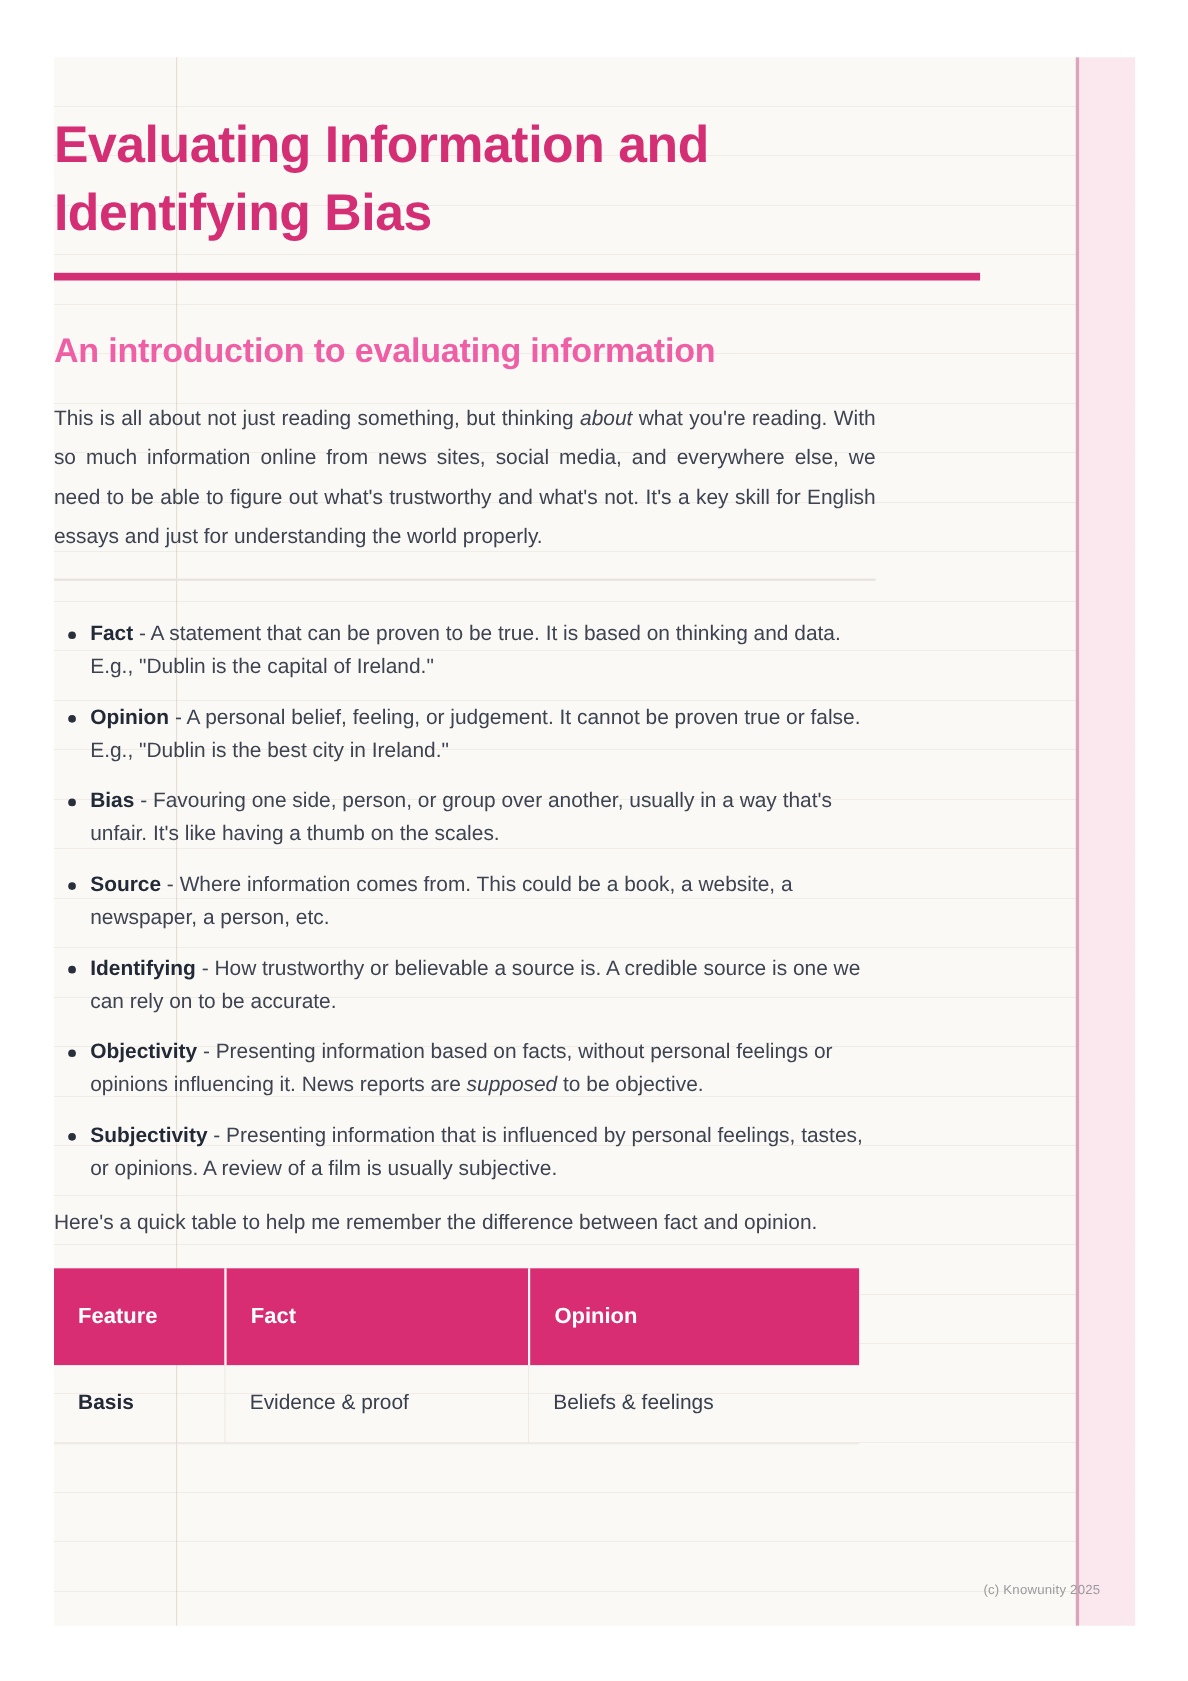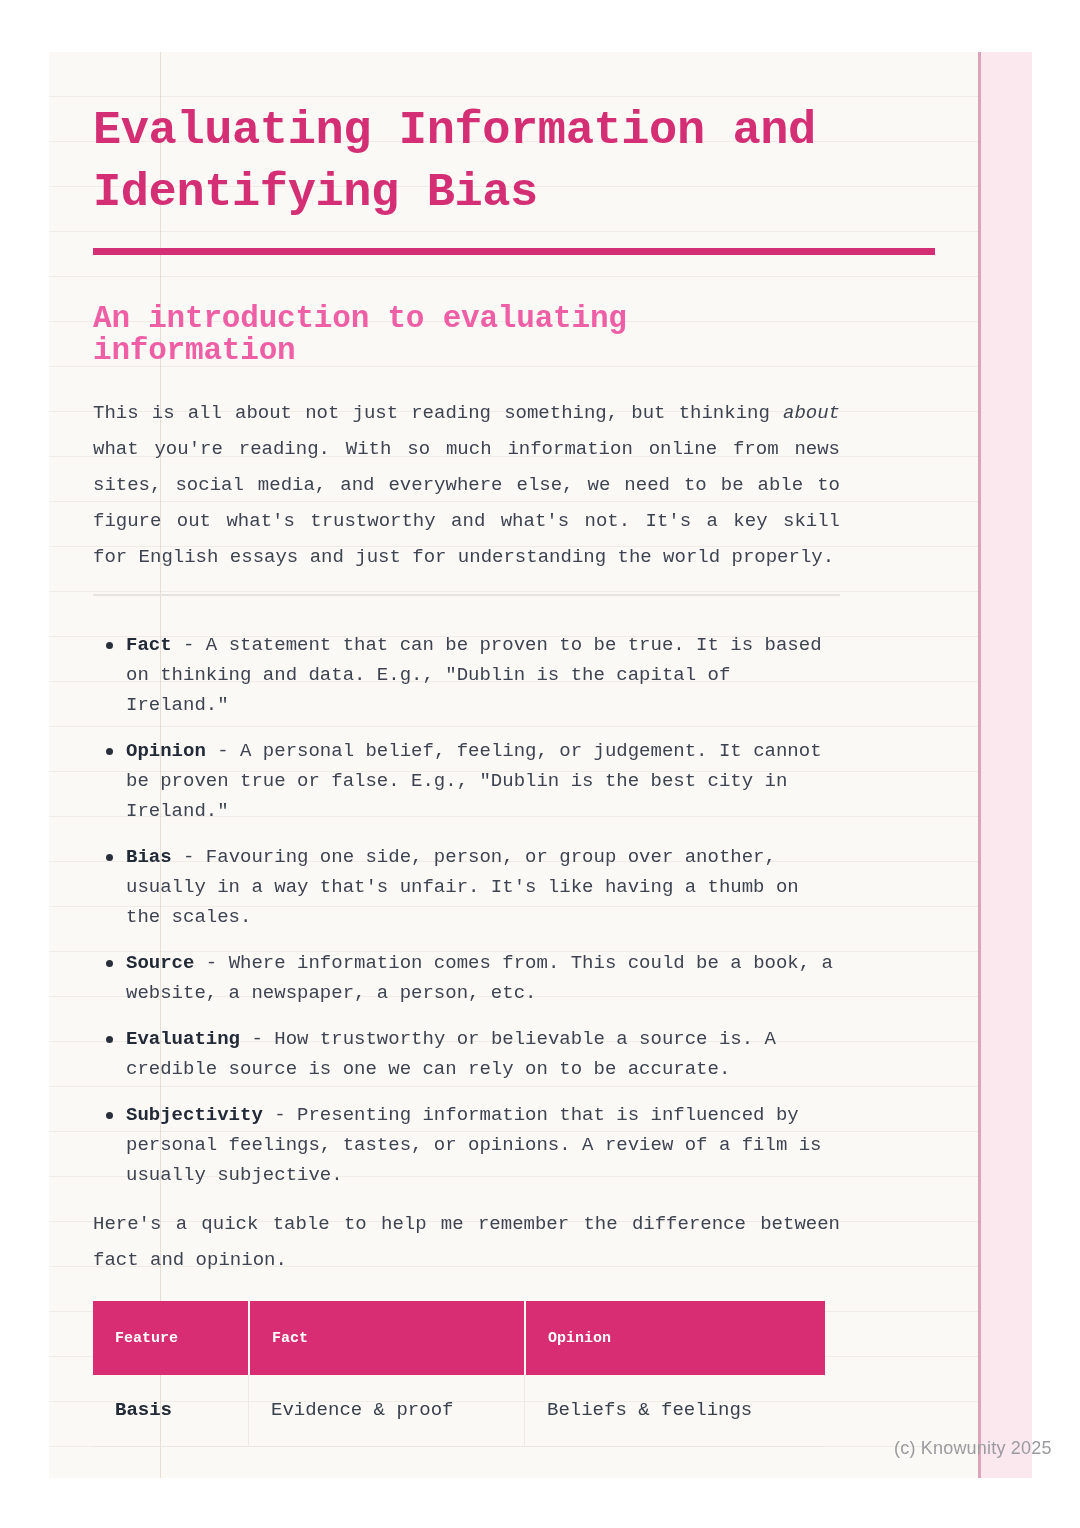--- a/index.html
+++ b/index.html
@@ -29,21 +29,21 @@
     overflow:hidden;
   }
   .vline{
     position:absolute;left:111px;top:0;bottom:0;width:1px;
     background:rgba(203,186,174,0.45);z-index:0;
   }
   .margin-strip{
     position:absolute;top:0;right:0;bottom:0;width:54px;
     background:var(--strip);border-left:3px solid var(--strip-line);z-index:2;
   }
-  .content{position:relative;margin-left:44px;width:747px;z-index:1;font-family:Liberation Mono, monospace;}
+  .content{position:relative;width:747px;z-index:1;}
 
   h1.title{
     margin:48px 0 0;width:822px;
     font-size:47px;line-height:62px;font-weight:800;letter-spacing:-0.4px;
     color:var(--accent);
   }
   .title-rule{margin-top:24px;width:842px;height:7px;background:var(--accent);}
 
   h2{font-weight:700;font-size:31px;line-height:32px;letter-spacing:-0.2px;color:var(--heading);}
   h2.intro-h{margin:48px 0 0;}
@@ -67,34 +67,34 @@
     border-radius:50%;background:#2a303b;
   }
   .term{font-weight:700;color:var(--term);}
 
   table.fo{
     margin-top:23px;width:732px;border-collapse:separate;border-spacing:0;
     table-layout:fixed;
   }
   table.fo thead th{
     background:var(--table-header);color:#ffffff;
-    font-size:15px;font-weight:700;text-align:left;
-    height:74px;vertical-align:middle;padding:0 12px 0 22px;
+    font-size:20px;font-weight:700;text-align:left;
+    height:88px;vertical-align:middle;padding:0 12px 0 22px;
   }
   table.fo thead th + th{border-left:2px solid #fbf8f4;}
   table.fo tbody td{
     font-size:19px;color:#39404d;vertical-align:top;
     padding:24px 12px 25px 22px;border-bottom:1px solid #ece6e0;
   }
   table.fo tbody td + td{border-left:1px solid #efe9e3;}
   table.fo tbody td.rowhead{font-weight:700;color:var(--term);}
 
   .watermark{
     position:absolute;left:894px;top:1438px;z-index:3;
-    font-size:18px;letter-spacing:0.2px;color:var(--wm);
+    font-size:12px;letter-spacing:0.2px;color:var(--wm);
   }
 </style>
 </head>
 <body>
 
 <div class="card">
   <div class="vline"></div>
   <div class="margin-strip"></div>
 
   <div class="content">
@@ -104,21 +104,22 @@
     <h2 class="intro-h">An introduction to evaluating information</h2>
     <p class="justify intro-p" id="intro-p"><span>This is all about not just reading something, but thinking </span><em>about</em><span> what you're reading. With so much information online from news sites, social media, and everywhere else, we need to be able to figure out what's trustworthy and what's not. It's a key skill for English essays and just for understanding the world properly.</span></p>
 
     <hr class="divider">
 
     <ul class="defs" id="defs-list">
         <li><span class="term">Fact</span><span> - </span><span>A statement that can be proven to be true. It is based on thinking and data. E.g., "Dublin is the capital of Ireland."</span></li>
         <li><span class="term">Opinion</span><span> - </span><span>A personal belief, feeling, or judgement. It cannot be proven true or false. E.g., "Dublin is the best city in Ireland."</span></li>
         <li><span class="term">Bias</span><span> - </span><span>Favouring one side, person, or group over another, usually in a way that's unfair. It's like having a thumb on the scales.</span></li>
         <li><span class="term">Source</span><span> - </span><span>Where information comes from. This could be a book, a website, a newspaper, a person, etc.</span></li>
-        <li><span class="term">Evaluating</span><span> - </span><span>How trustworthy or believable a source is. A credible source is one we can rely on to be accurate.</span></li>
+        <li><span class="term">Identifying</span><span> - </span><span>How trustworthy or believable a source is. A credible source is one we can rely on to be accurate.</span></li>
+        <li><span class="term">Objectivity</span><span> - </span><span>Presenting information based on facts, without personal feelings or opinions influencing it. News reports are </span><em>supposed</em><span> to be objective.</span></li>
         <li><span class="term">Subjectivity</span><span> - </span><span>Presenting information that is influenced by personal feelings, tastes, or opinions. A review of a film is usually subjective.</span></li>
       </ul>
 
     <p class="justify table-intro">Here's a quick table to help me remember the difference between fact and opinion.</p>
 
     <table class="fo">
       <colgroup>
         <col style="width:155px">
           <col style="width:276px">
           <col style="width:301px">

